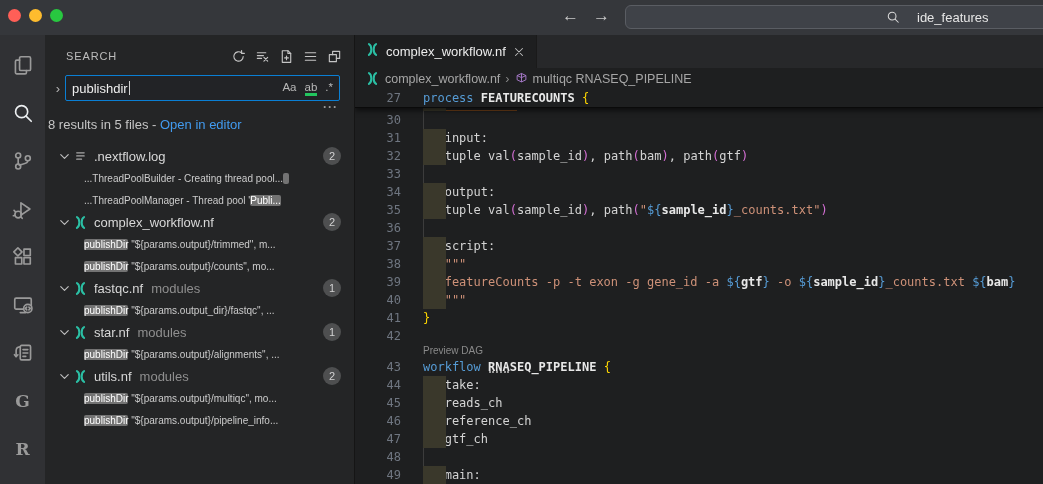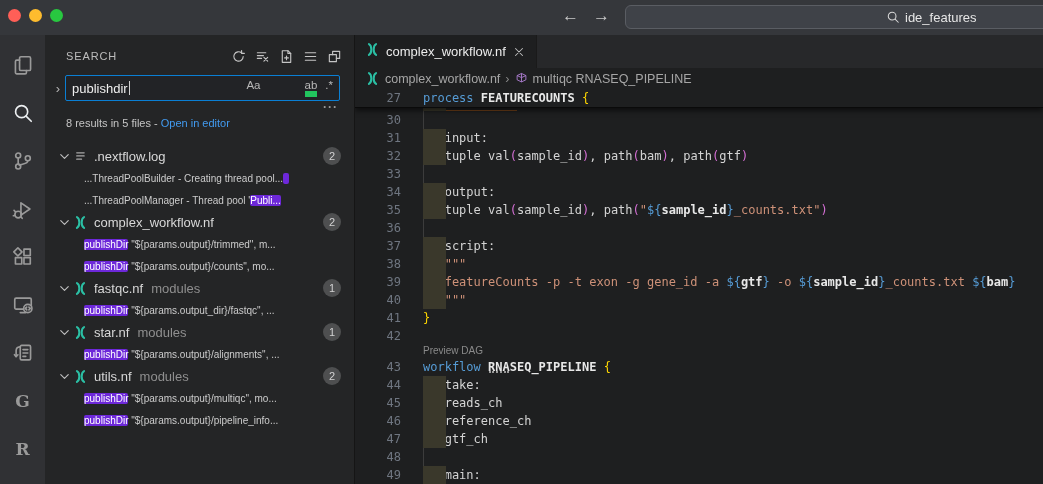--- a/index.html
+++ b/index.html
@@ -11,21 +11,21 @@
   .titlebar { position:relative; height:35px; background:#35373b; }
   .lights { position:absolute; left:8px; top:9px; display:flex; gap:8px; }
   .light { width:13px; height:13px; border-radius:50%; }
   .nav { position:absolute; left:562px; top:6px; display:flex; gap:14px;
     font-size:17px; color:#c9c9c9; }
   .nav span { cursor:default; }
   .cmdcenter { position:absolute; left:625px; top:5px; width:430px; height:24px;
     background:#3f4248; border:1px solid #5a5d63; border-radius:6px;
     display:flex; align-items:center; }
   .cmdcenter .cc-inner { position:absolute; left:260px; display:flex; align-items:center;
-    gap:5px; font-size:13px; color:#e6e6e6; }
+    gap:17px; font-size:13px; color:#e6e6e6; }
   .cmdcenter svg { display:block; }
 
   
   .main { display:flex; height:449px; }
 
   
   .activitybar { width:45px; background:#303134; flex:none; padding-top:6px; }
   .ab-item { height:48px; display:flex; align-items:center; justify-content:center;
     color:#9a9a9a; cursor:pointer; }
   .ab-item.active { color:#eceff1; }
@@ -40,38 +40,38 @@
   .sb-actions { margin-left:auto; display:flex; gap:9px; color:#c5c5c5; }
   .sb-actions span { cursor:pointer; display:flex; }
   .search-row { display:flex; align-items:center; margin:8px 14px 0 6px; }
   .expander { color:#b4b4b4; font-size:13px; width:14px; text-align:center; cursor:pointer; }
   .search-input { flex:1; height:26px; background:#222326; border:1px solid #0a7fd4;
     border-radius:2px; display:flex; align-items:center; padding:0 6px; }
   .query { font-size:13px; color:#eeeeee; }
   .caret { display:inline-block; width:1px; height:14px; background:#d0d0d0; margin-left:1px; }
   .opts { margin-left:auto; display:flex; gap:8px; font-size:11.5px; color:#b8b8b8; }
   .opts span { cursor:pointer; }
-  .opts .ww { border-bottom:6px solid #22c55e;margin-left:36px; }
+  .opts .ww { border-bottom:3px solid #22c55e; }
   .dots-row { text-align:right; padding:0 16px; height:12px; line-height:10px; }
   .dots-row span { color:#9a9a9a; font-weight:700; letter-spacing:1px; cursor:pointer; font-size:12px; }
-  .summary { margin:4px 0 0 21px; font-size:11px; color:#c5c5c5; height:20px; }
+  .summary { margin:4px 0 0 3px; font-size:13px; color:#c5c5c5; height:20px; }
   .summary a { color:#429bf0; text-decoration:none; cursor:pointer; }
   .tree { margin-top:8px; }
   .trow { height:22px; display:flex; align-items:center; white-space:pre; overflow:hidden;
     cursor:pointer; font-size:13px; }
   .trow .chev { width:16px; margin-left:12px; color:#c0c0c0; display:flex; flex:none; }
   .trow .fi { width:18px; display:flex; flex:none; }
   .fname { color:#d8d8d8; margin-left:3px; }
   .fdesc { color:#8f8f8f; font-size:13px; margin-left:8px; }
   .badge { margin-left:auto; margin-right:13px; flex:none; min-width:18px; height:18px;
     border-radius:10px; background:#4e4f50; color:#d2d2d2; font-size:11px;
     display:flex; align-items:center; justify-content:center; }
   .mrow { padding-left:39px; font-size:10px; }
   .mt { color:#cccccc; }
-  .mh { background:#6d28d9; color:#ffffff; border-radius:2px; }
+  .mh { background:#737373; color:#ffffff; border-radius:2px; }
 
   
   .editor { flex:1; min-width:0; background:#1e1f20; display:flex; flex-direction:column; }
   .tabbar { height:33px; background:#27282a; display:flex; flex:none; }
   .tab { width:182px; background:#1e1f20; display:flex; align-items:center; padding:0 10px;
     gap:6px; cursor:pointer; border-right:1px solid #1a1a1a; }
   .tabname { font-size:13px; color:#ececec; }
   .tabclose { margin-left:auto; color:#bdbdbd; display:flex; cursor:pointer; }
   .breadcrumb { height:21px; display:flex; align-items:center; gap:5px; padding-left:10px;
     font-size:12.5px; color:#a6a6a6; flex:none; }

